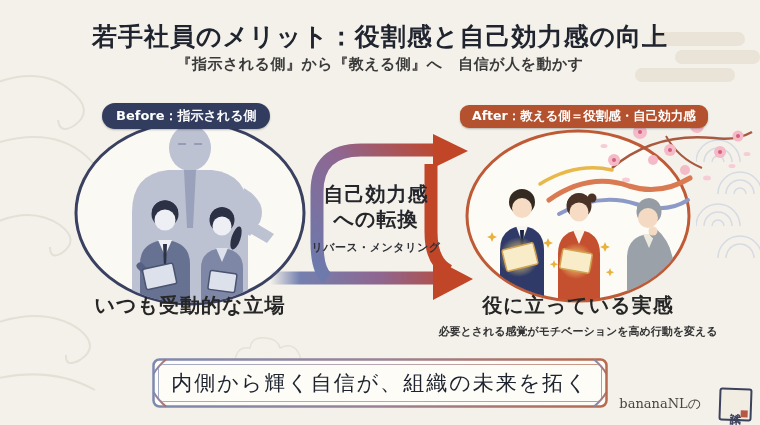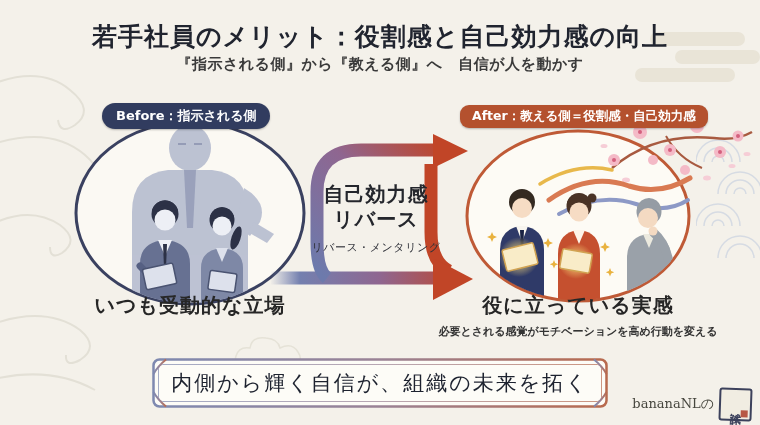--- a/index.html
+++ b/index.html
@@ -31,41 +31,41 @@
     box-shadow:0 1px 2px rgba(0,0,0,0.25);
   }
   .badge-before{left:102px;top:103px;font-size:13px;background:#313c5f;}
   .badge-after{left:460px;top:105px;font-size:12.5px;background:#b4512e;border-radius:9px;padding:3px 12px;}
   
   #transition-svg{position:absolute;left:265px;top:120px;z-index:2;}
   .trans-text{
     position:absolute;left:296px;top:182px;width:160px;text-align:center;z-index:3;color:#24262c;
   }
   .trans-line{font-size:20px;font-weight:800;line-height:25px;letter-spacing:1px;}
-  .trans-note{font-size:11px;font-weight:400;margin-top:8px;letter-spacing:0.5px;color:#2e3038;}
+  .trans-note{font-size:11px;font-weight:700;margin-top:8px;letter-spacing:0.5px;color:#2e3038;}
   
   .caption-group{position:absolute;top:292px;text-align:center;z-index:3;}
   .caption-group.before{left:55px;width:270px;text-align:center;}
   .caption-group.after{left:432px;width:292px;}
   .caption{font-size:20px;font-weight:800;color:#262626;letter-spacing:1px;}
   .subcaption{font-size:12px;font-weight:700;color:#333333;margin-top:5px;}
   .caption-group.after .subcaption{font-size:11px;font-family:Liberation Serif, serif;}
   
   .banner{position:absolute;left:152px;top:358px;width:456px;height:50px;z-index:2;}
   .banner-frame{position:absolute;left:0;top:0;}
   .banner-text{
     position:absolute;left:0;top:0;width:456px;height:50px;z-index:2;
     display:flex;align-items:center;justify-content:center;
     font-family:"DejaVu Serif","Liberation Serif",serif;
     font-size:21px;font-weight:400;color:#1d222f;letter-spacing:2px;
   }
   
   .credit{
     position:absolute;left:600px;top:386px;width:152px;height:36px;z-index:3;
-    display:flex;align-items:center;justify-content:flex-end;gap:5px;
+    display:flex;align-items:center;justify-content:flex-end;gap:18px;
   }
   .credit-text{font-size:13px;color:#46463e;font-family:"DejaVu Serif","Liberation Serif",serif;}
   .stamp{
     width:29px;height:29px;border:2px solid #3c415c;border-radius:3px;background:#f1ede2;
     transform:rotate(2deg);display:flex;align-items:center;justify-content:center;
     position:relative;
   }
   .stamp-text{
     writing-mode:vertical-rl;font-size:11px;font-weight:700;color:#3c415c;line-height:1;
     letter-spacing:1px;
@@ -275,21 +275,21 @@
     </defs>
     <path d="M 6 158 L 172 158" stroke="url(#lgBottom)" stroke-width="13" fill="none"></path>
     <path d="M 62 158 Q 52 150 52 122 L 52 72 Q 52 30 96 30 L 170 30" stroke="url(#lgLoop)" stroke-width="13" fill="none"></path>
     <path d="M 166 44 L 166 112 Q 166 142 184 151" stroke="#c14527" stroke-width="13" fill="none"></path>
     <polygon points="168,14 203,31 168,48" fill="#c14527"></polygon>
     <polygon points="168,138 208,159 168,180" fill="#c14527"></polygon>
   </svg>
 
   <div class="trans-text">
     <div class="trans-line">自己効力感</div>
-    <div class="trans-line">リバース</div>
+    <div class="trans-line">への転換</div>
     <div class="trans-note">リバース・メンタリング</div>
   </div>
 
   <div class="caption-group before">
     <div class="caption">いつも受動的な立場</div>
   </div>
   <div class="caption-group after">
     <div class="caption">役に立っている実感</div>
     <div class="subcaption">必要とされる感覚がモチベーションを高め行動を変える</div>
   </div>

